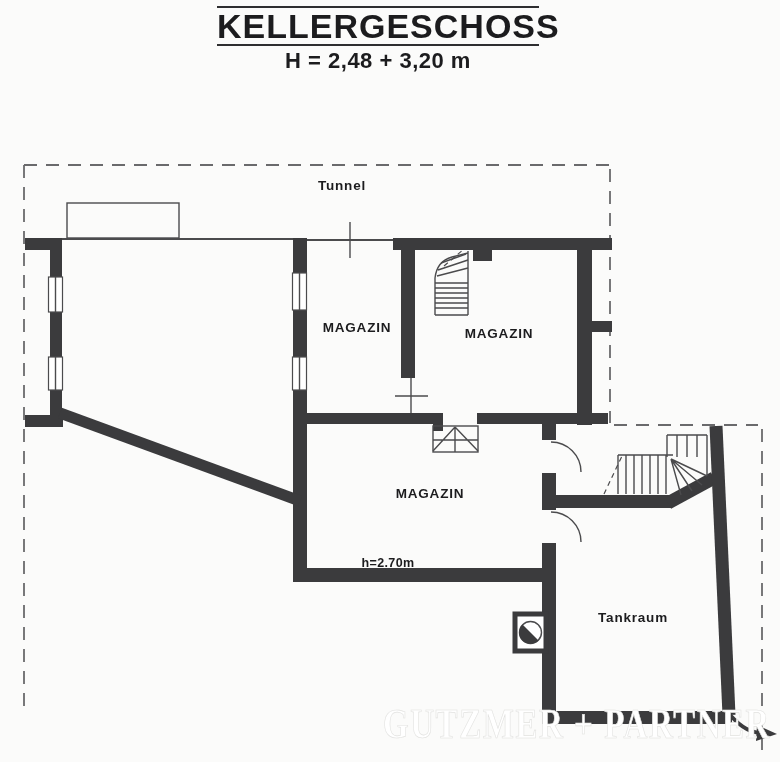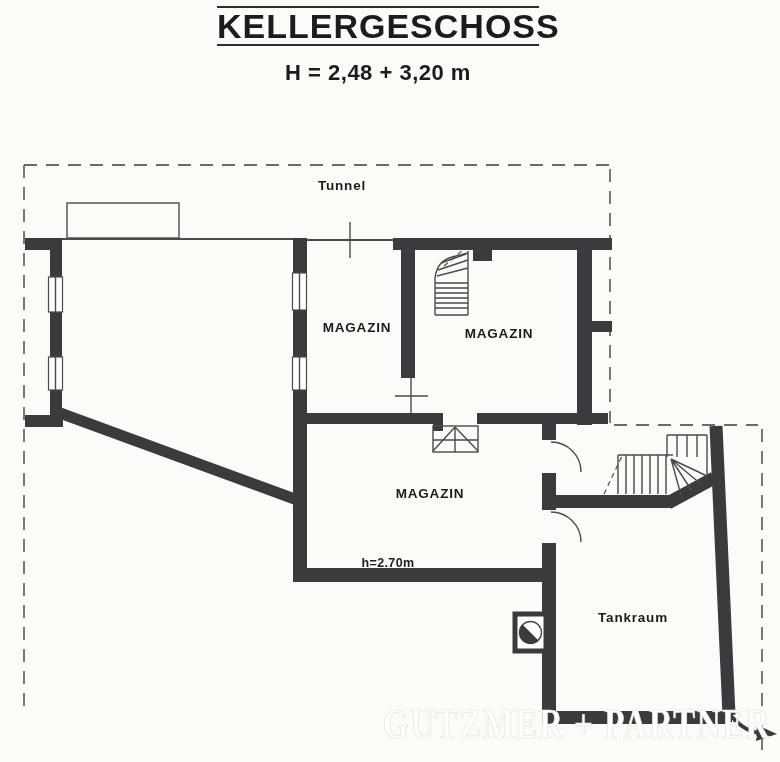--- a/index.html
+++ b/index.html
@@ -16,21 +16,21 @@
     position:absolute;left:217px;top:6px;width:322px;
     text-align:center;color:var(--text,#1c1c1e);
   }
   .rule{height:2px;background:#2e2e30;margin:0;}
   .title{
     font-weight:bold;font-size:34px;line-height:36px;
     letter-spacing:1px;white-space:nowrap;
   }
   .subtitle{
     font-weight:bold;font-size:22px;line-height:27px;
-    letter-spacing:0.5px;margin-top:13px;
+    letter-spacing:0.5px;margin-top:1px;
   }
 
   
   svg{position:absolute;left:0;top:0;}
   .wall{fill:var(--wall,#3b3b3d);}
   .wline{stroke:var(--wall,#3b3b3d);fill:none;}
   .thin{stroke:var(--line,#4b4b4d);stroke-width:1.4;fill:none;}
   .thin2{stroke:var(--line,#4b4b4d);stroke-width:2.2;fill:none;}
   .dash{stroke:var(--dash,#6a6a6c);stroke-width:1.8;fill:none;stroke-dasharray:13 9;}
   .sdash{stroke:var(--line,#4b4b4d);stroke-width:1.2;fill:none;stroke-dasharray:5 4;}

